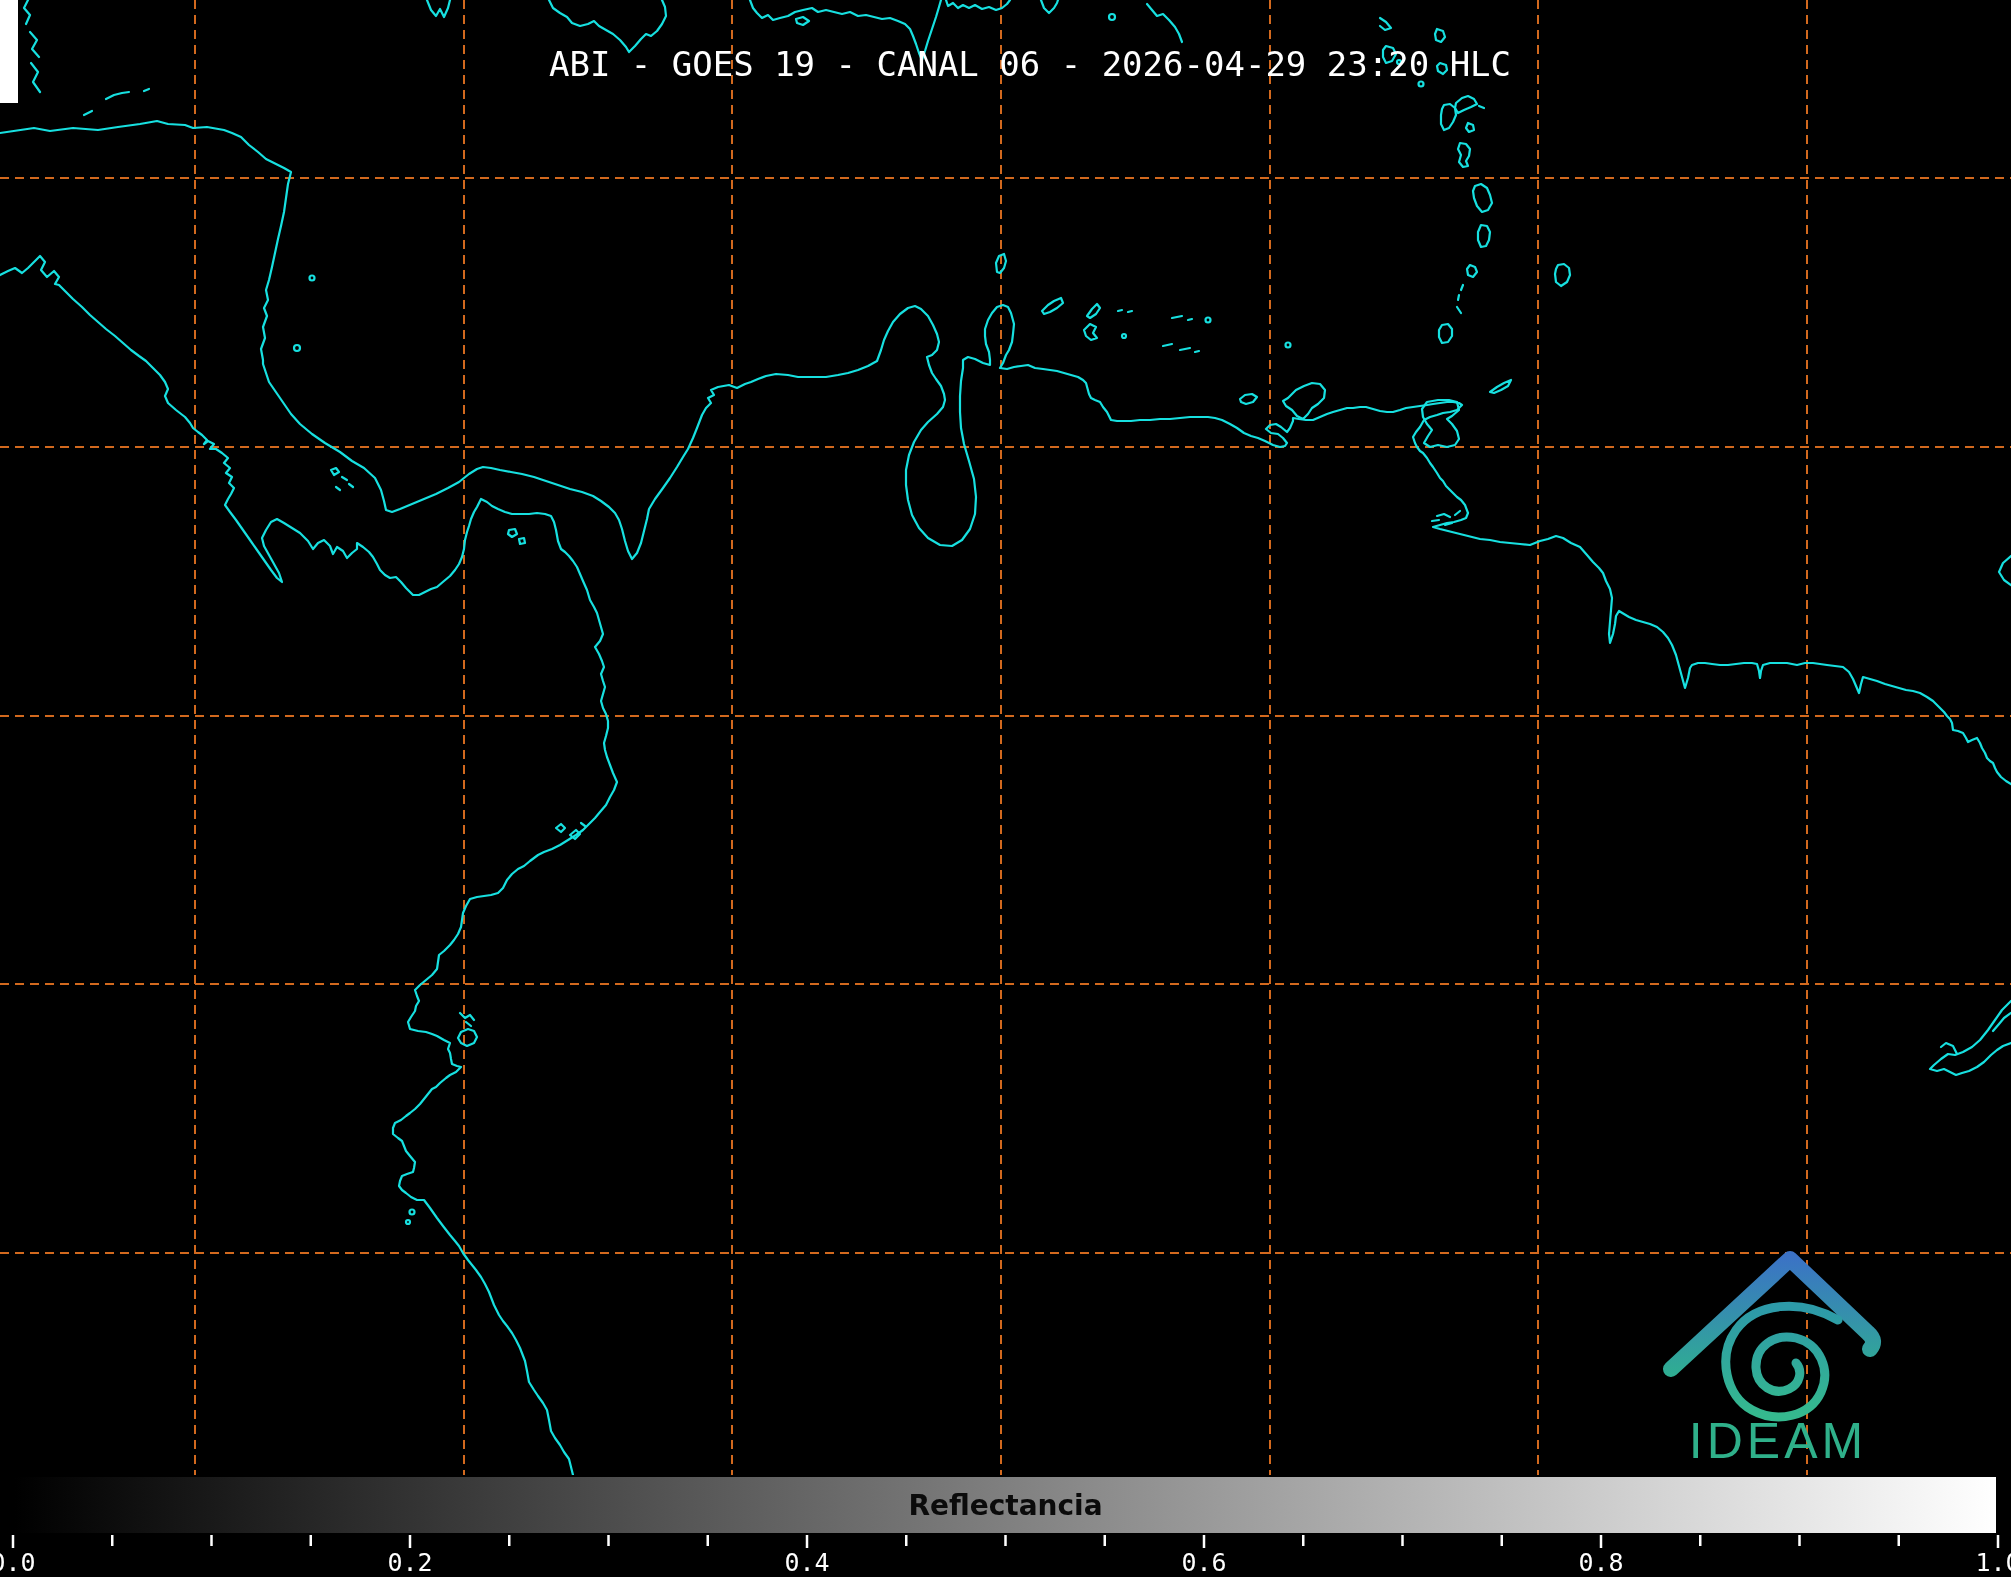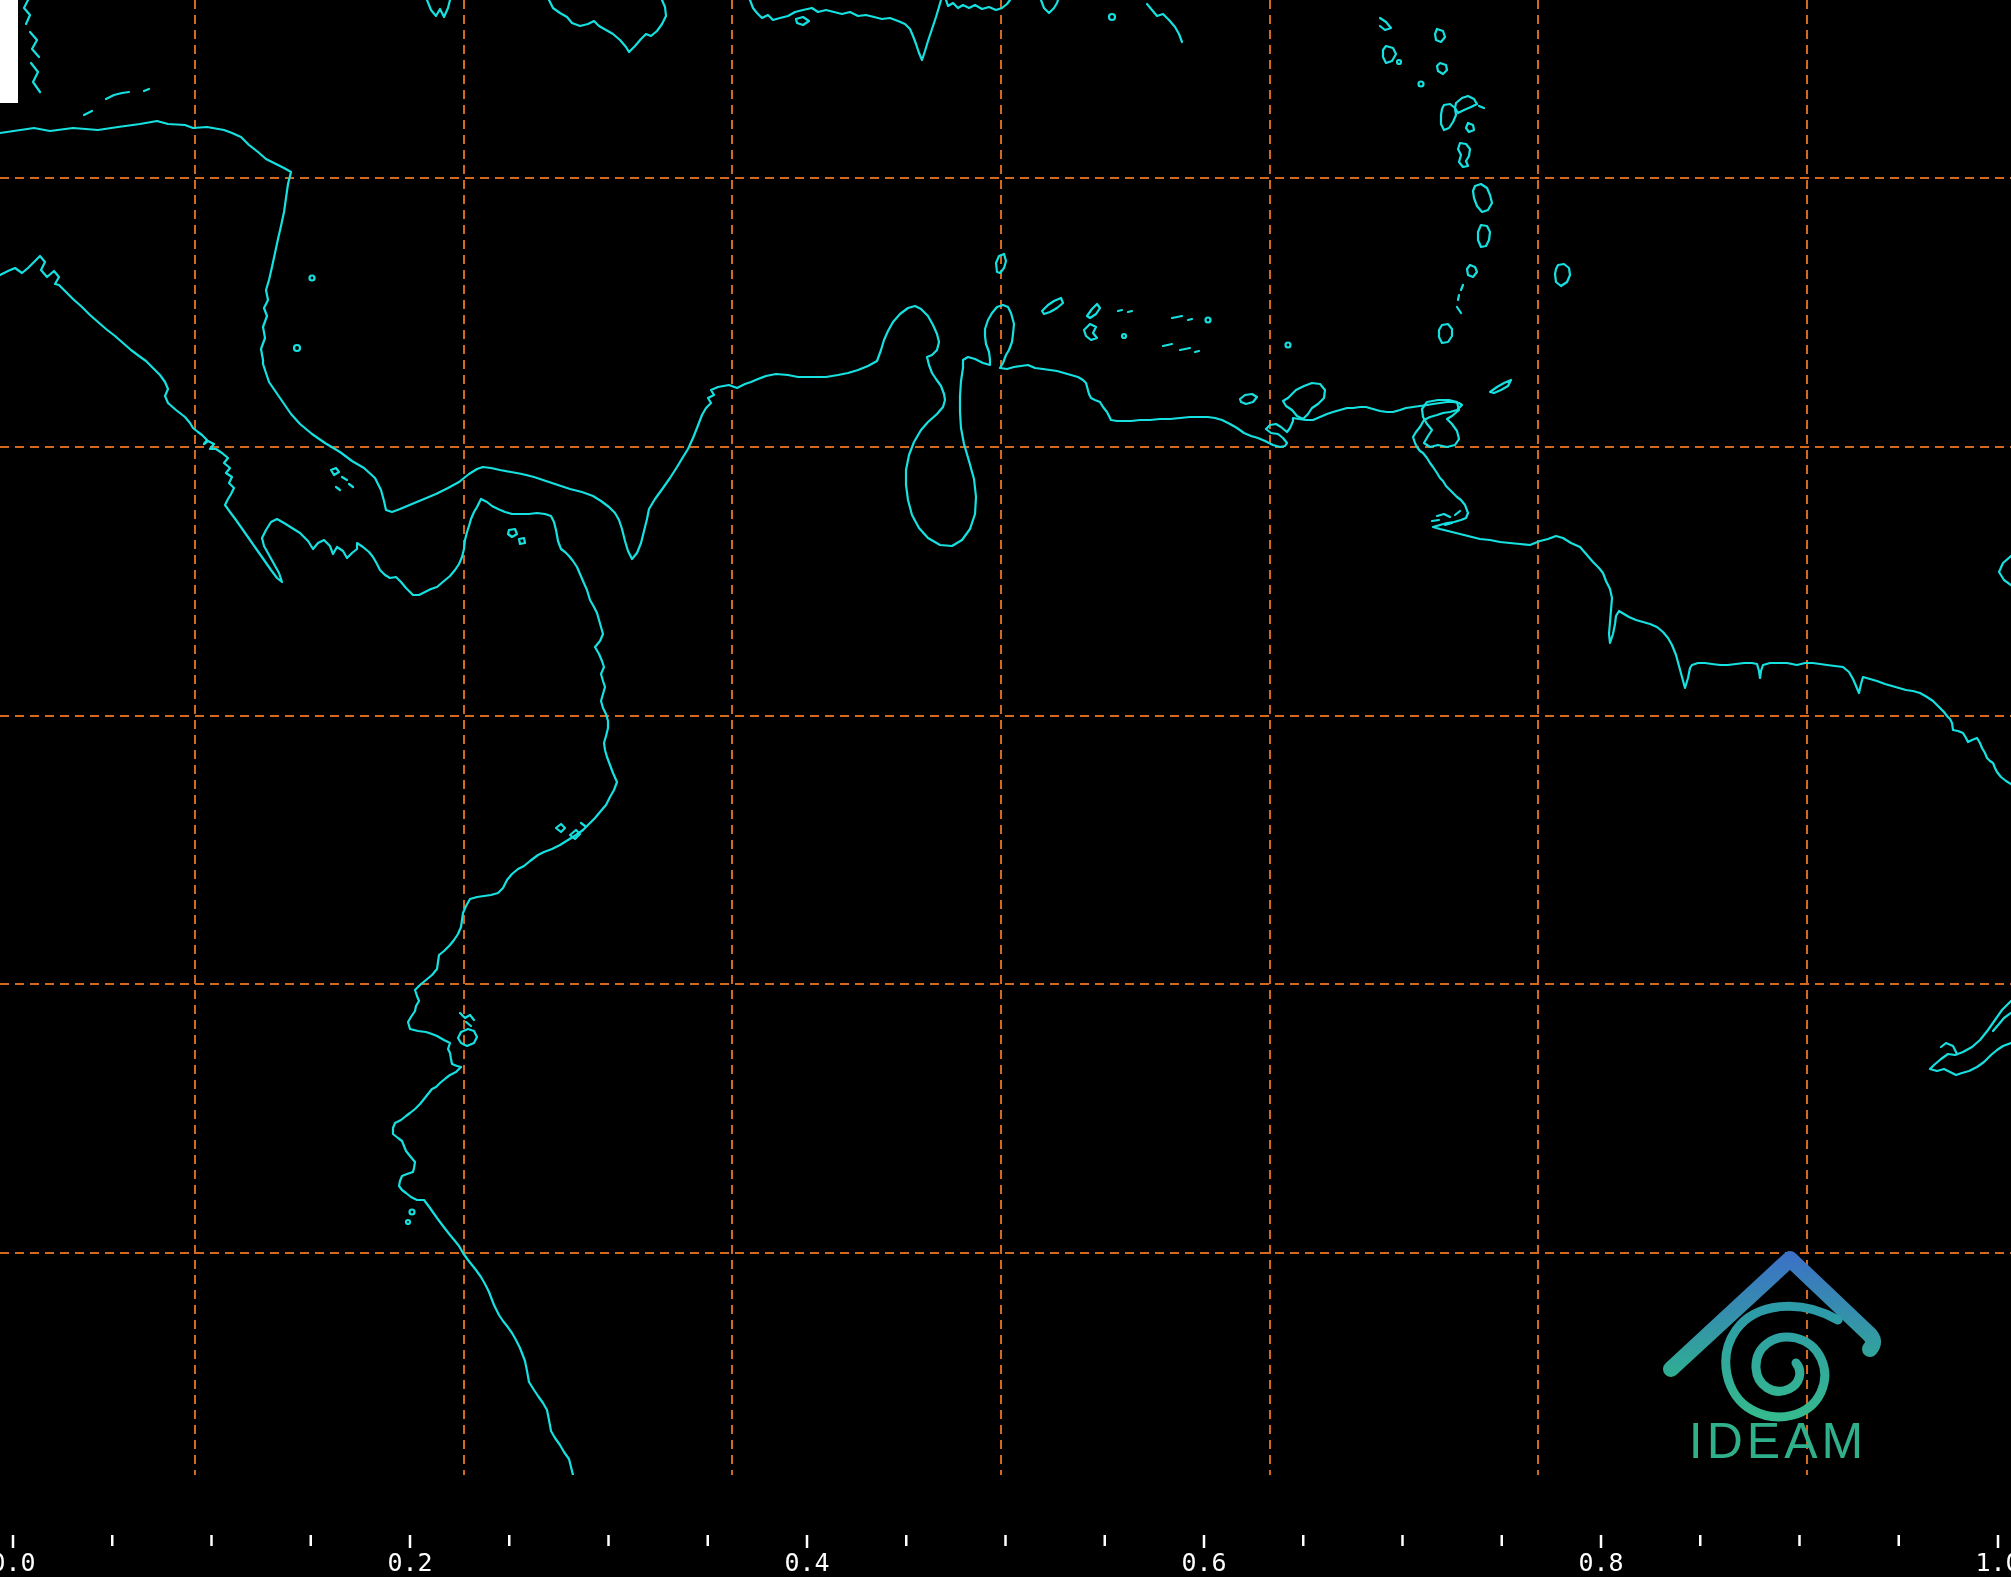--- a/index.html
+++ b/index.html
@@ -166,21 +166,25 @@
            M2011 1013 L2004 1018 L1999 1024 L1993 1031
            M1957 1054 L1953 1046 L1946 1043 L1941 1047"></path>
     </g>
 
     <g id="logo-graphics">
       <path d="M1671 1369 L1790 1259 L1868 1333 Q1877 1341 1870 1349" fill="none" stroke="url(#roofGrad)" stroke-width="16" stroke-linecap="round" stroke-linejoin="round"></path>
       <path d="M1838 1320 C1800 1298 1755 1303 1736 1330 C1717 1357 1726 1396 1752 1410 C1778 1424 1810 1416 1821 1392 C1831 1370 1820 1344 1796 1338 C1774 1333 1755 1347 1756 1368 C1757 1386 1774 1396 1789 1389 C1800 1384 1803 1371 1796 1363" fill="none" stroke="url(#swirlGrad)" stroke-width="9" stroke-linecap="round"></path>
     </g>
   </svg>
 
-
+  <div class="title" style="color: rgb(255, 255, 255);">ABI - GOES 19 - CANAL 06 - 2026-04-29 23:20 HLC</div>
+
+  <div class="colorbar">
+    <span class="colorbar-label">Reflectancia</span>
+  </div>
 
   <svg id="cbar-ticks" width="2011" height="42" viewBox="0 0 2011 42">
       <line x1="13" x2="13" y1="0" y2="13" stroke="#ffffff" stroke-width="2.5"></line>
       <line x1="112.25" x2="112.25" y1="0" y2="11" stroke="#ffffff" stroke-width="2.5"></line>
       <line x1="211.5" x2="211.5" y1="0" y2="11" stroke="#ffffff" stroke-width="2.5"></line>
       <line x1="310.75000000000006" x2="310.75000000000006" y1="0" y2="11" stroke="#ffffff" stroke-width="2.5"></line>
       <line x1="410" x2="410" y1="0" y2="13" stroke="#ffffff" stroke-width="2.5"></line>
       <line x1="509.25" x2="509.25" y1="0" y2="11" stroke="#ffffff" stroke-width="2.5"></line>
       <line x1="608.5" x2="608.5" y1="0" y2="11" stroke="#ffffff" stroke-width="2.5"></line>
       <line x1="707.75" x2="707.75" y1="0" y2="11" stroke="#ffffff" stroke-width="2.5"></line>

